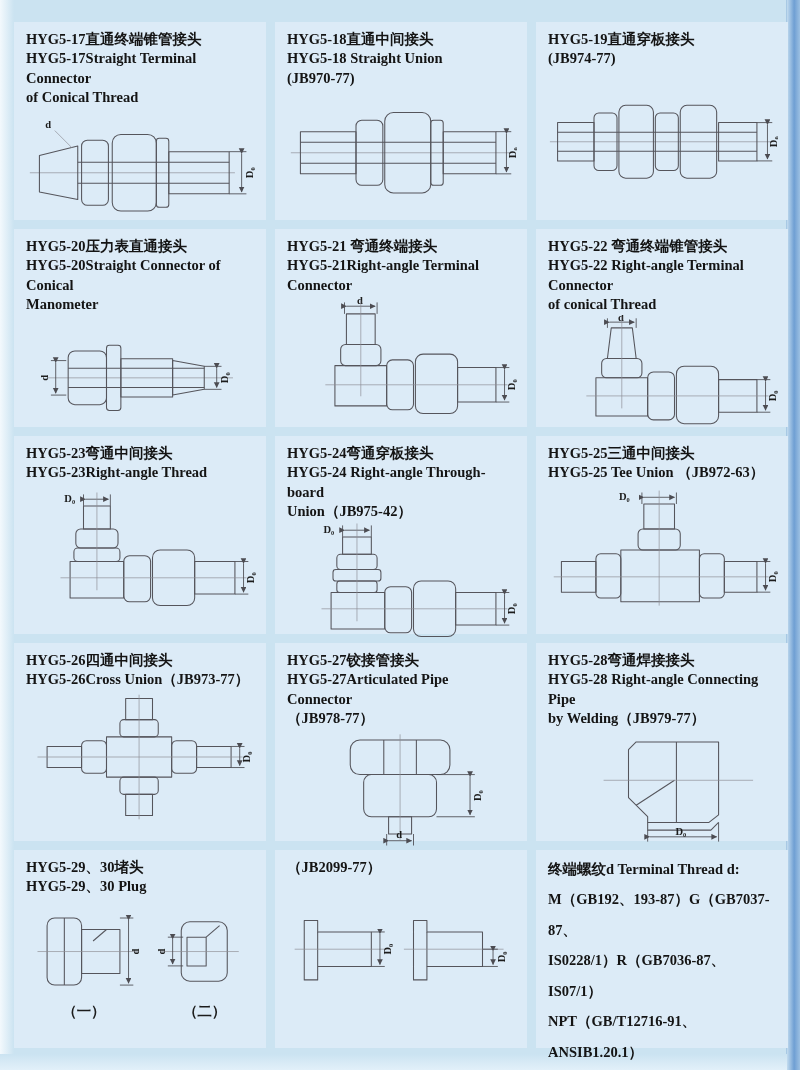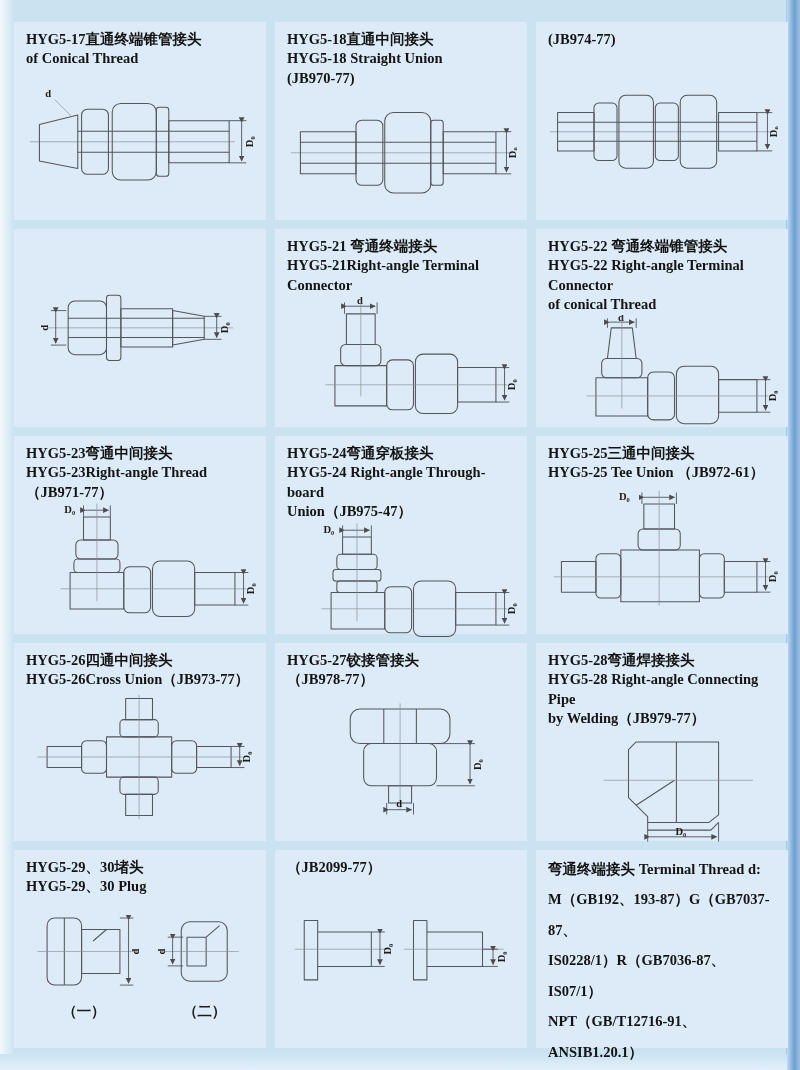--- a/index.html
+++ b/index.html
@@ -52,20 +52,21 @@
 
 <div class="left-edge"></div>
 <div class="right-band"></div>
 <div class="bottom-strip"></div>
 
 <div class="grid">
 
   <div class="cell">
     <div class="title">
       <div class="title-line">HYG5-17直通终端锥管接头</div>
+      <div class="title-line">HYG5-17Straight Terminal Connector</div>
       <div class="title-line">of  Conical Thread</div>
     </div>
     <div class="draw-wrap">
       <svg class="draw" width="238" height="118" viewBox="0 0 240 120">
         <line class="cl" x1="4" y1="66" x2="218" y2="66"></line>
         <polygon points="14,48 54,38 54,94 14,86"></polygon>
         <rect x="58" y="32" width="28" height="68" rx="6"></rect>
         <rect x="90" y="26" width="46" height="80" rx="9"></rect>
         <rect x="136" y="30" width="13" height="72" rx="3"></rect>
         <rect x="149" y="44" width="63" height="44"></rect>
@@ -100,20 +101,21 @@
         <line class="dim" x1="218" y1="44" x2="234" y2="44"></line>
         <line class="dim" x1="218" y1="88" x2="234" y2="88"></line>
         <line class="dim" x1="229" y1="46" x2="229" y2="86" marker-start="url(#arr)" marker-end="url(#arr)"></line>
         <text transform="translate(239,66) rotate(-90)" text-anchor="middle">D₀</text>
       </svg>
     </div>
   </div>
 
   <div class="cell">
     <div class="title">
+      <div class="title-line">HYG5-19直通穿板接头</div>
       <div class="title-line">(JB974-77)</div>
     </div>
     <div class="draw-wrap">
       <svg class="draw" width="238" height="118" viewBox="0 0 240 120">
         <line class="cl" x1="2" y1="66" x2="236" y2="66"></line>
         <rect x="10" y="46" width="38" height="40"></rect>
         <rect x="48" y="36" width="24" height="60" rx="5"></rect>
         <rect x="74" y="28" width="36" height="76" rx="7"></rect>
         <rect x="112" y="36" width="24" height="60" rx="5"></rect>
         <rect x="138" y="28" width="38" height="76" rx="7"></rect>
@@ -122,20 +124,25 @@
         <line x1="10" y1="76" x2="218" y2="76"></line>
         <line class="dim" x1="218" y1="46" x2="234" y2="46"></line>
         <line class="dim" x1="218" y1="86" x2="234" y2="86"></line>
         <line class="dim" x1="229" y1="48" x2="229" y2="84" marker-start="url(#arr)" marker-end="url(#arr)"></line>
         <text transform="translate(239,66) rotate(-90)" text-anchor="middle">D₀</text>
       </svg>
     </div>
   </div>
 
   <div class="cell">
+    <div class="title">
+      <div class="title-line">HYG5-20压力表直通接头</div>
+      <div class="title-line">HYG5-20Straight Connector of Conical</div>
+      <div class="title-line">Manometer</div>
+    </div>
     <div class="draw-wrap">
       <svg class="draw" width="238" height="118" viewBox="0 0 240 120">
         <line class="cl" x1="22" y1="64" x2="216" y2="64"></line>
         <line class="dim" x1="26" y1="46" x2="42" y2="46"></line>
         <line class="dim" x1="26" y1="82" x2="42" y2="82"></line>
         <line class="dim" x1="31" y1="48" x2="31" y2="80" marker-start="url(#arr)" marker-end="url(#arr)"></line>
         <text transform="translate(23,64) rotate(-90)" text-anchor="middle">d</text>
         <rect x="44" y="36" width="40" height="56" rx="7"></rect>
         <rect x="84" y="30" width="15" height="68" rx="3"></rect>
         <rect x="99" y="44" width="54" height="40"></rect>
@@ -202,21 +209,20 @@
         <line class="dim" x1="227" y1="68" x2="227" y2="98" marker-start="url(#arr)" marker-end="url(#arr)"></line>
         <text transform="translate(238,83) rotate(-90)" text-anchor="middle">D₀</text>
       </svg>
     </div>
   </div>
 
   <div class="cell">
     <div class="title">
       <div class="title-line">HYG5-23弯通中间接头</div>
       <div class="title-line">HYG5-23Right-angle Thread</div>
-      <div class="title-line">（JB971-77）</div>
     </div>
     <div class="draw-wrap">
       <svg class="draw" width="238" height="118" viewBox="0 0 240 120">
         <text x="40" y="10">D₀</text>
         <line class="dim" x1="60" y1="2" x2="60" y2="14"></line>
         <line class="dim" x1="88" y1="2" x2="88" y2="14"></line>
         <line class="dim" x1="62" y1="7" x2="86" y2="7" marker-start="url(#arr)" marker-end="url(#arr)"></line>
         <rect x="60" y="14" width="28" height="24"></rect>
         <rect x="52" y="38" width="44" height="20" rx="5"></rect>
         <rect x="50" y="58" width="48" height="14" rx="4"></rect>
@@ -231,21 +237,21 @@
         <line class="dim" x1="227" y1="74" x2="227" y2="104" marker-start="url(#arr)" marker-end="url(#arr)"></line>
         <text transform="translate(238,89) rotate(-90)" text-anchor="middle">D₀</text>
       </svg>
     </div>
   </div>
 
   <div class="cell">
     <div class="title">
       <div class="title-line">HYG5-24弯通穿板接头</div>
       <div class="title-line">HYG5-24 Right-angle Through-board</div>
-      <div class="title-line">Union（JB975-47）</div>
+      <div class="title-line">Union（JB975-42）</div>
     </div>
     <div class="draw-wrap">
       <svg class="draw" width="238" height="118" viewBox="0 0 240 120">
         <text x="38" y="10">D₀</text>
         <line class="dim" x1="58" y1="2" x2="58" y2="14"></line>
         <line class="dim" x1="88" y1="2" x2="88" y2="14"></line>
         <line class="dim" x1="60" y1="7" x2="86" y2="7" marker-start="url(#arr)" marker-end="url(#arr)"></line>
         <rect x="58" y="14" width="30" height="18"></rect>
         <rect x="52" y="32" width="42" height="16" rx="4"></rect>
         <rect x="48" y="48" width="50" height="12" rx="3"></rect>
@@ -260,21 +266,21 @@
         <line class="dim" x1="218" y1="106" x2="232" y2="106"></line>
         <line class="dim" x1="227" y1="74" x2="227" y2="104" marker-start="url(#arr)" marker-end="url(#arr)"></line>
         <text transform="translate(238,89) rotate(-90)" text-anchor="middle">D₀</text>
       </svg>
     </div>
   </div>
 
   <div class="cell">
     <div class="title">
       <div class="title-line">HYG5-25三通中间接头</div>
-      <div class="title-line">HYG5-25 Tee Union （JB972-61）</div>
+      <div class="title-line">HYG5-25 Tee Union （JB972-63）</div>
     </div>
     <div class="draw-wrap">
       <svg class="draw" width="238" height="122" viewBox="0 0 240 124">
         <text x="74" y="10">D₀</text>
         <line class="dim" x1="98" y1="2" x2="98" y2="14"></line>
         <line class="dim" x1="134" y1="2" x2="134" y2="14"></line>
         <line class="dim" x1="100" y1="7" x2="132" y2="7" marker-start="url(#arr)" marker-end="url(#arr)"></line>
         <rect x="100" y="14" width="32" height="26"></rect>
         <rect x="94" y="40" width="44" height="22" rx="5"></rect>
         <rect x="76" y="62" width="82" height="54"></rect>
@@ -314,20 +320,21 @@
         <line class="dim" x1="214" y1="78" x2="228" y2="78"></line>
         <line class="dim" x1="223" y1="58" x2="223" y2="76" marker-start="url(#arr)" marker-end="url(#arr)"></line>
         <text transform="translate(234,67) rotate(-90)" text-anchor="middle">D₀</text>
       </svg>
     </div>
   </div>
 
   <div class="cell">
     <div class="title">
       <div class="title-line">HYG5-27铰接管接头</div>
+      <div class="title-line">HYG5-27Articulated Pipe Connector</div>
       <div class="title-line">（JB978-77）</div>
     </div>
     <div class="draw-wrap">
       <svg class="draw" width="238" height="118" viewBox="0 0 240 120">
         <rect x="66" y="10" width="104" height="36" rx="10"></rect>
         <line x1="101" y1="10" x2="101" y2="46"></line>
         <line x1="135" y1="10" x2="135" y2="46"></line>
         <rect x="80" y="46" width="76" height="44" rx="8"></rect>
         <rect x="106" y="90" width="24" height="18"></rect>
         <line class="cl" x1="118" y1="4" x2="118" y2="114"></line>
@@ -412,21 +419,21 @@
         <line class="cl" x1="122" y1="52" x2="226" y2="52"></line>
         <line class="dim" x1="204" y1="52" x2="220" y2="52"></line>
         <line class="dim" x1="204" y1="70" x2="220" y2="70"></line>
         <line class="dim" x1="215" y1="54" x2="215" y2="68" marker-start="url(#arr)" marker-end="url(#arr)"></line>
         <text transform="translate(227,60) rotate(-90)" text-anchor="middle">D₀</text>
       </svg>
     </div>
   </div>
 
   <div class="cell notes">
-    <div class="note-line">弯通终端接头 Terminal Thread d:</div>
+    <div class="note-line">终端螺纹d Terminal Thread d:</div>
     <div class="note-line">M（GB192、193-87）G（GB7037-87、</div>
     <div class="note-line">IS0228/1）R（GB7036-87、IS07/1）</div>
     <div class="note-line">NPT（GB/T12716-91、ANSIB1.20.1）</div>
     <div class="note-line">配管外径D0：For Tube 0.D:</div>
 
   </div>
 
 </div>
 
 </body></html>

